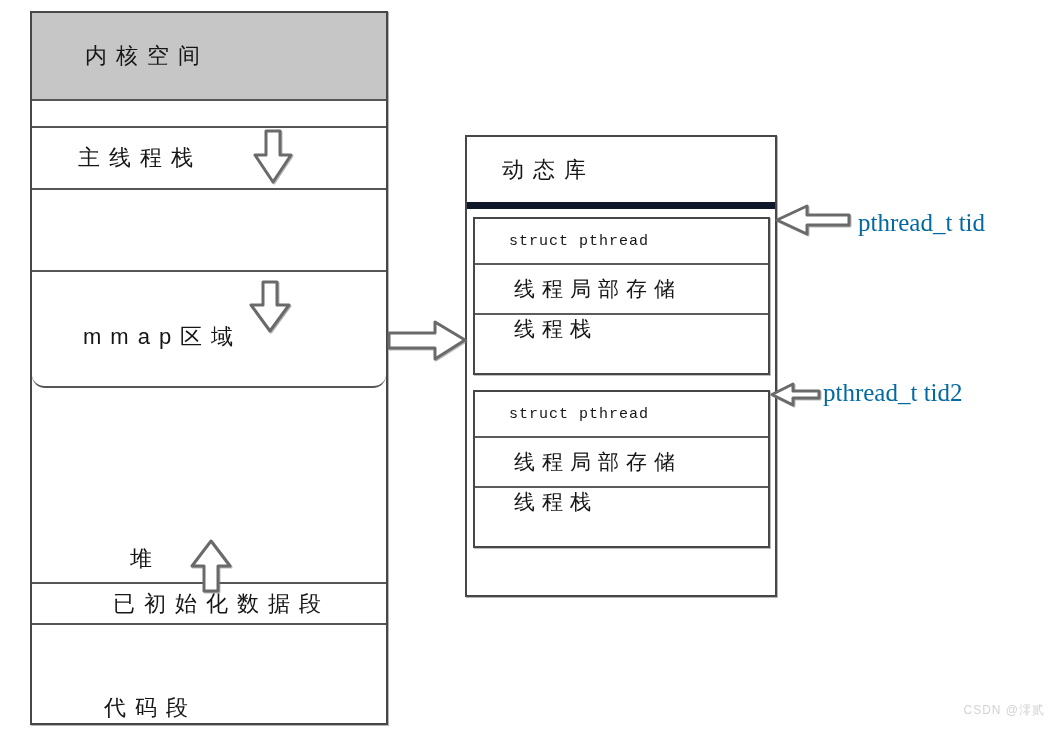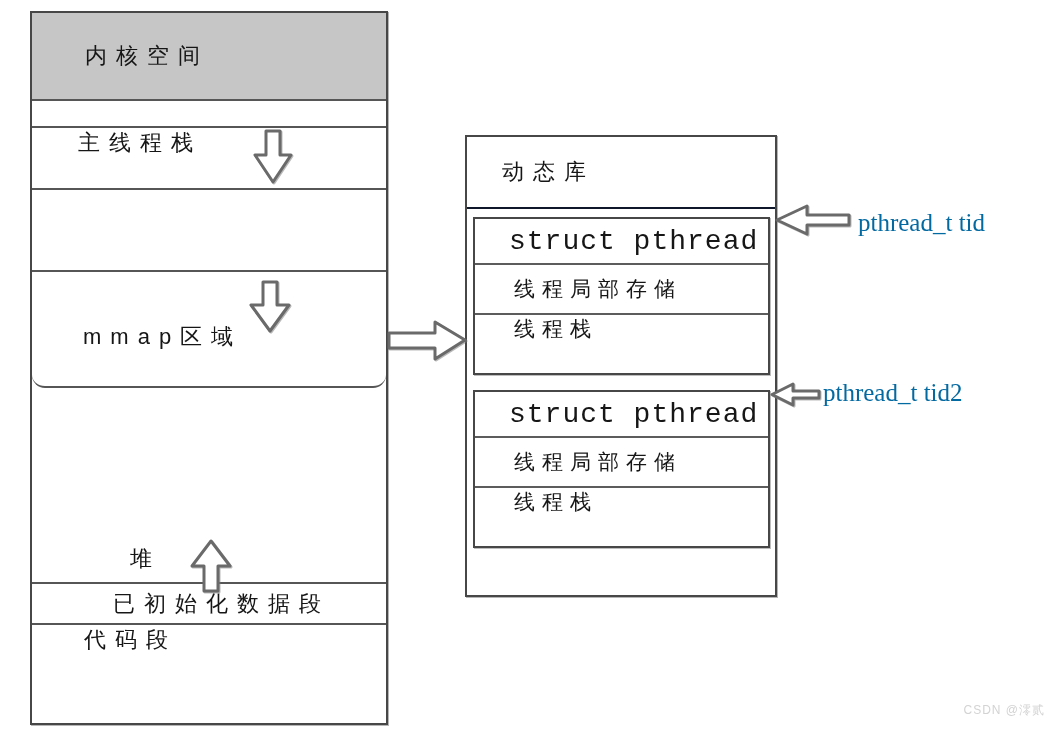--- a/index.html
+++ b/index.html
@@ -11,46 +11,46 @@
   
   .left-box{
     position:absolute; left:30px; top:11px; width:358px; height:714px;
     border:2.5px solid #474747; display:flex; flex-direction:column;
     box-shadow:1px 1px 0 #b5b5b5;
   }
   .seg{ position:relative; border-bottom:2px solid #565656; }
   .seg:last-child{ border-bottom:none; }
   .seg-kernel{ height:88px; background:#c6c6c6; display:flex; align-items:center; padding-left:53px; }
   .seg-gap1{ height:27px; }
-  .seg-mainstack{ height:62px; display:flex; padding-left:46px; }
+  .seg-mainstack{ height:62px; display:flex; align-items:center; padding-left:46px; }
   .seg-gap2{ height:82px; }
   .seg-mmap{ height:116px;border-radius:13px; }
   .seg-mmap .seg-label{ position:absolute; left:51px; top:50px; }
   .seg-heap{ height:196px; }
   .seg-heap .seg-label{ position:absolute; left:98px; bottom:8px; }
   .seg-bss{ height:48px; display:flex; align-items:center; padding-left:85px; }
   .seg-data{ height:41px; display:flex; align-items:center; padding-left:81px; }
-  .seg-code{ flex:1; display:flex; align-items:flex-start; padding-left:52px; }
+  .seg-code{ flex:1; display:flex; align-items:flex-end; padding-left:72px; }
   .cjk{ font-size:22px; letter-spacing:9px; color:#161616; white-space:nowrap; }
 
   
   .right-box{
     position:absolute; left:465px; top:135px; width:312px; height:462px;
     border:2.5px solid #474747; background:#ffffff; box-shadow:1px 1px 0 #b5b5b5;
   }
-  .dynlib-row{ height:72px; border-bottom:2px solid #0f172a; display:flex; align-items:center; padding-left:35px; }
+  .dynlib-row{ height:72px; border-bottom:7px solid #0f172a; display:flex; align-items:center; padding-left:35px; }
   .thread-block{
     position:absolute; left:6px; width:297px; border:2px solid #474747;
     background:#ffffff; box-shadow:1px 1px 0 #bdbdbd;
   }
   .thread-block-1{ top:80px; height:158px; }
   .thread-block-2{ top:253px; height:158px; }
   .tb-row{ border-bottom:2px solid #5c5c5c; display:flex; align-items:center; }
   .tb-row:last-child{ border-bottom:none; }
-  .tb-struct{ height:46px; padding-left:34px; font-family:"Liberation Mono", monospace; font-size:28px; letter-spacing:1px; color:#161616; }
+  .tb-struct{ height:46px; padding-left:34px; font-family:"Liberation Mono", monospace; font-size:15px; letter-spacing:1px; color:#161616; }
   .tb-tls{ height:50px; padding-left:39px; }
   .tb-stack{ flex:1; padding-left:39px; }
   .tb-cjk{ font-size:21px; letter-spacing:7px; color:#161616; white-space:nowrap; }
 
   
   .arrow{ position:absolute; }
   .arrow svg{ display:block; filter:drop-shadow(1.5px 1.5px 0.5px rgba(125,125,125,0.55)); }
   .arrow path{ fill:#ffffff; stroke:#6a6a6a; stroke-width:3; stroke-linejoin:round; }
 
   

